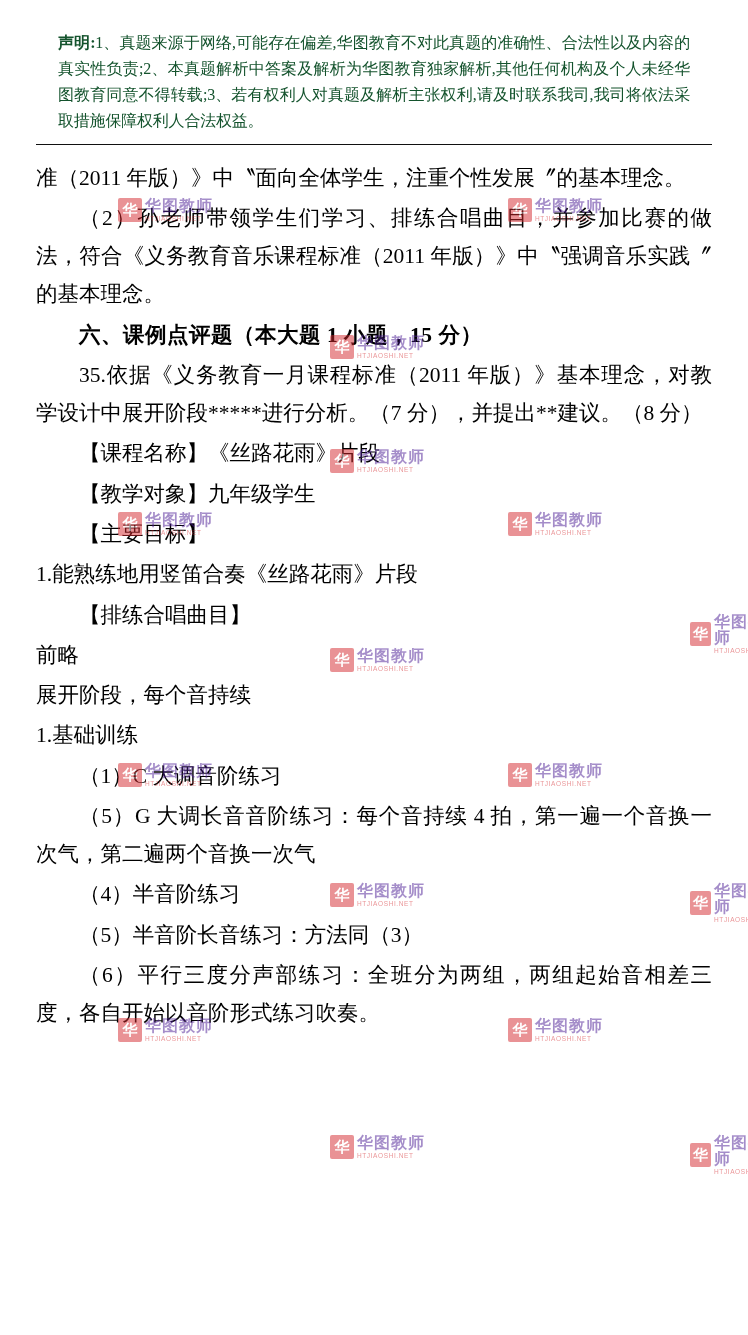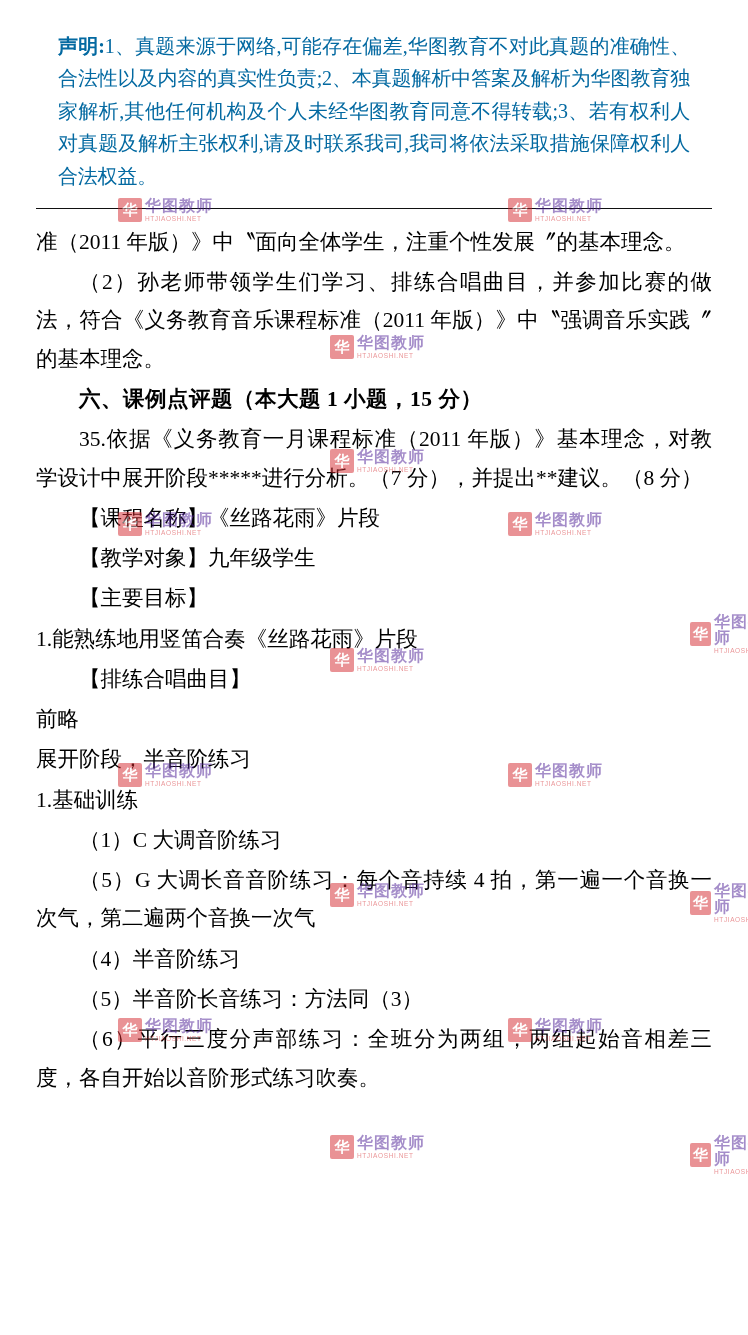--- a/index.html
+++ b/index.html
@@ -17,26 +17,26 @@
   }
   .page {
     position: relative;
     width: 748px;
     height: 1335px;
     box-sizing: border-box;
     padding: 30px 36px 0 36px;
   }
   
   .disclaimer {
-    color: #0369a1;
-    font-size: 20px;
+    color: #14532d;
+    font-size: 16px;
     line-height: 1.62;
     text-align: justify;
     padding: 0 22px 0 22px;
-    margin-bottom: 16px;
+    margin-bottom: 10px;
     letter-spacing: -0.2px;
   }
   .disclaimer .lead {
     font-weight: bold;
   }
   .rule {
     border: none;
     border-top: 1.5px solid #111;
     margin: 6px 0 14px 0;
   }
@@ -114,21 +114,21 @@
     <p>准（2011 年版）》中〝面向全体学生，注重个性发展〞的基本理念。</p>
     <p class="indent-2">（2）孙老师带领学生们学习、排练合唱曲目，并参加比赛的做法，符合《义务教育音乐课程标准（2011 年版）》中〝强调音乐实践〞的基本理念。</p>
     <p class="sec-title">六、课例点评题（本大题 1 小题，15 分）</p>
     <p class="indent-2">35.依据《义务教育一月课程标准（2011 年版）》基本理念，对教学设计中展开阶段*****进行分析。（7 分），并提出**建议。（8 分）</p>
     <p class="indent-2">【课程名称】《丝路花雨》片段</p>
     <p class="indent-2">【教学对象】九年级学生</p>
     <p class="indent-2">【主要目标】</p>
     <p>1.能熟练地用竖笛合奏《丝路花雨》片段</p>
     <p class="indent-2">【排练合唱曲目】</p>
     <p>前略</p>
-    <p>展开阶段，半音阶练习</p>
+    <p>展开阶段，每个音持续</p>
     <p>1.基础训练</p>
     <p class="nowrap-indent">（1）C 大调音阶练习</p>
     <p class="nowrap-indent">（5）G 大调长音音阶练习：每个音持续 4 拍，第一遍一个音换一次气，第二遍两个音换一次气</p>
     <p class="nowrap-indent">（4）半音阶练习</p>
     <p class="nowrap-indent">（5）半音阶长音练习：方法同（3）</p>
     <p class="nowrap-indent">（6）平行三度分声部练习：全班分为两组，两组起始音相差三度，各自开始以音阶形式练习吹奏。</p>
   </div>
 
   <div class="wm" style="left:118px; top:198px;">
     <div class="wm-mark">华</div>

